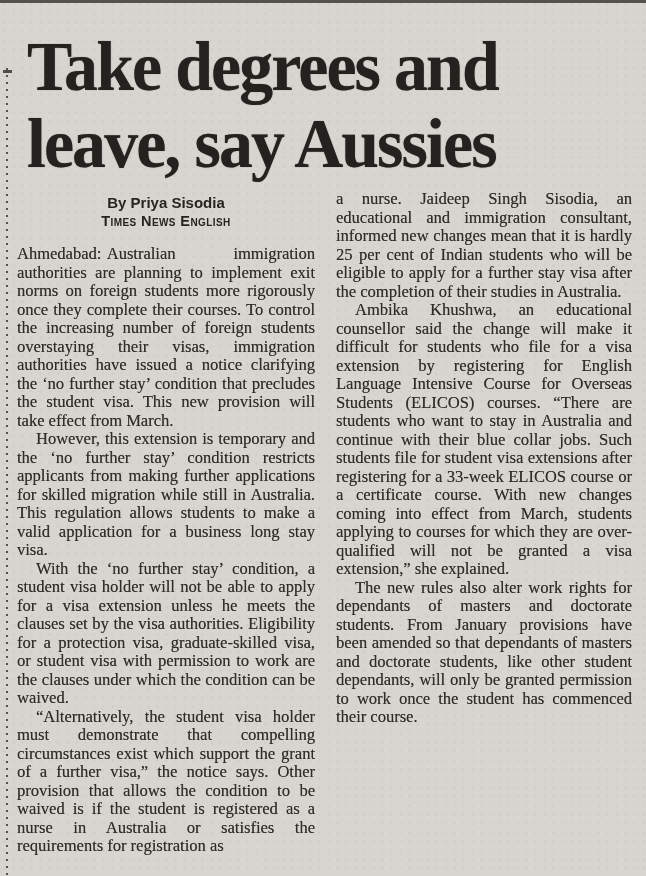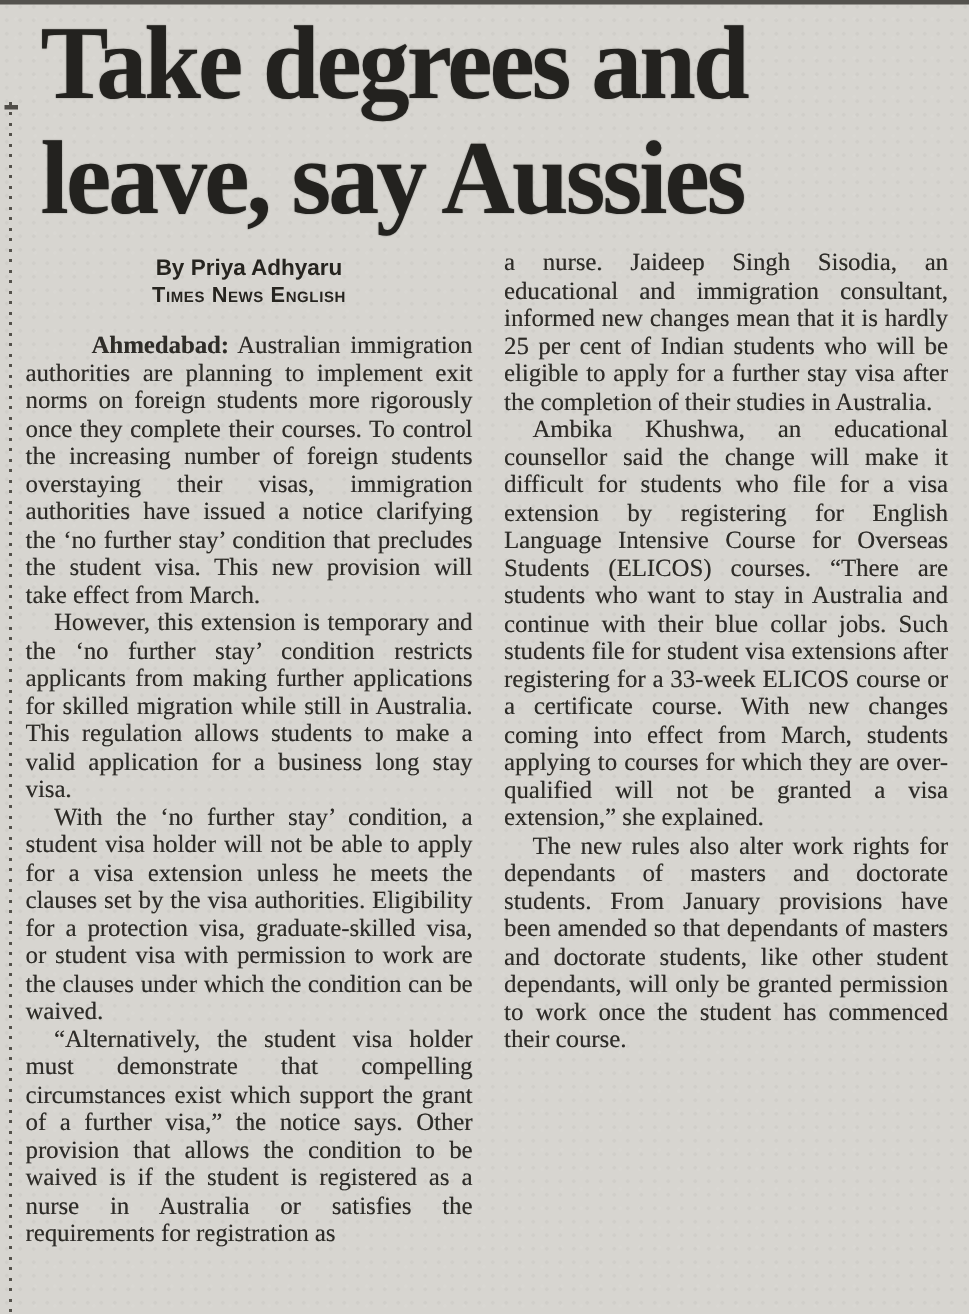--- a/index.html
+++ b/index.html
@@ -23,21 +23,21 @@
   }
   .left-dotted-rule{
     position:absolute;left:6px;top:68px;bottom:0;width:2px;
     background-image:repeating-linear-gradient(to bottom,#54514b 0 2px,transparent 2px 7px);
   }
   .left-dotted-tick{
     position:absolute;left:3px;top:70px;width:9px;height:3px;background:#504d48;
   }
   .headline{
     margin:0;
-    padding:4px 10px 0 27px;
+    padding:28px 10px 0 27px;
     font-weight:700;
     font-size:70px;
     line-height:77px;
     letter-spacing:-2px;
     color:#23221f;
     text-shadow:0 0 1px rgba(35,34,31,.55);
   }
   .hl-line{display:block;transform:scaleX(.97);transform-origin:left center;white-space:nowrap;}
   .columns{
     display:flex;
@@ -58,40 +58,40 @@
     font-family:"Liberation Sans","DejaVu Sans",sans-serif;
     font-weight:bold;
     color:#26241f;
     margin:3px 0 15px 0;
     text-shadow:none;
   }
   .byline-author{font-size:15px;line-height:19px;}
   .byline-agency{font-size:14.5px;line-height:18px;font-variant:small-caps;letter-spacing:.4px;}
   .para{margin:0;}
   .para.indent{text-indent:1.15em;}
-  .dateline{font-weight:700;margin-right:.33em;margin-left:44px;}
+  .dateline{font-weight:400;margin-right:.33em;}
 </style>
 </head>
 <body>
 
 <div class="page">
   <div class="top-rule"></div>
   <div class="left-dotted-rule"></div>
   <div class="left-dotted-tick"></div>
 
   <h1 class="headline">
     <span class="hl-line">Take degrees and</span>
     <span class="hl-line">leave, say Aussies</span>
   </h1>
 
   <div class="columns">
 
     <div class="col col-left">
       <div class="byline-block">
-        <div class="byline-author">By Priya Adhyaru</div>
+        <div class="byline-author">By Priya Sisodia</div>
         <div class="byline-agency">Times News English</div>
       </div>
       <p class="para"><span class="dateline">Ahmedabad:</span><span>Australian immigration authorities are planning to implement exit norms on foreign students more rigorously once they complete their courses. To control the increasing number of foreign students overstaying their visas, immigration authorities have issued a notice clarifying the ‘no further stay’ condition that precludes the student visa. This new provision will take effect from March.</span></p>
       <p class="para indent">However, this extension is temporary and the ‘no further stay’ condition restricts applicants from making further applications for skilled migration while still in Australia. This regulation allows students to make a valid application for a business long stay visa.</p>
       <p class="para indent">With the ‘no further stay’ condition, a student visa holder will not be able to apply for a visa extension unless he meets the clauses set by the visa authorities. Eligibility for a protection visa, graduate-skilled visa, or student visa with permission to work are the clauses under which the condition can be waived.</p>
       <p class="para indent">“Alternatively, the student visa holder must demonstrate that compelling circumstances exist which support the grant of a further visa,” the notice says. Other provision that allows the condition to be waived is if the student is registered as a nurse in Australia or satisfies the requirements for registration as</p>
     </div>
 
     <div class="col col-right">
       <p class="para">a nurse. Jaideep Singh Sisodia, an educational and immigration consultant, informed new changes mean that it is hardly 25 per cent of Indian students who will be eligible to apply for a further stay visa after the completion of their studies in Australia.</p>

